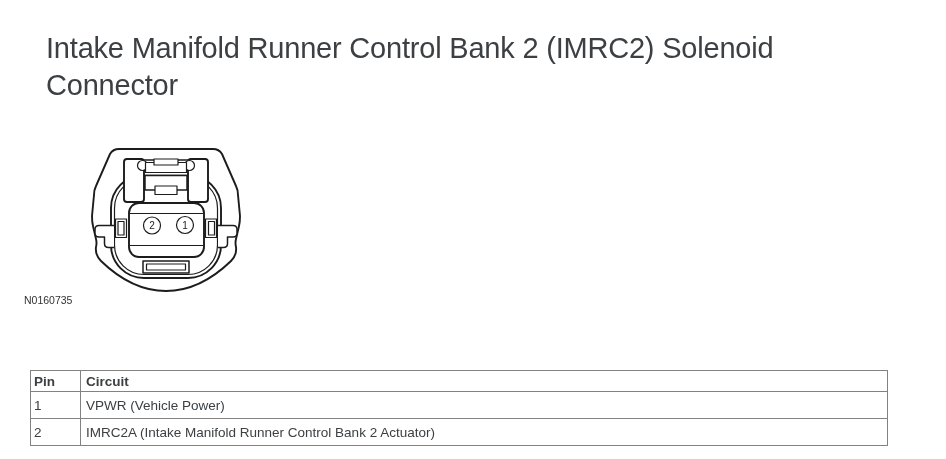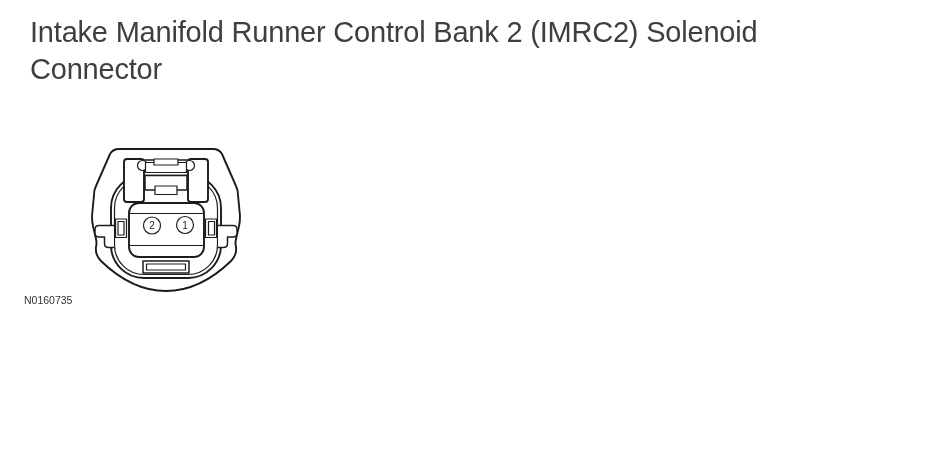--- a/index.html
+++ b/index.html
@@ -3,21 +3,21 @@
 <meta charset="utf-8">
 <style>
   html,body{margin:0;padding:0;}
   body{
     width:946px;height:459px;position:relative;overflow:hidden;
     background:#ffffff;
     font-family:"Liberation Sans",sans-serif;
   }
   .page{position:absolute;inset:0;}
   .title{
-    position:absolute;left:30px;top:14px;width:845px;margin:0;
+    position:absolute;left:30px;top:14px;width:845px;margin:16px;
     font-size:29px;line-height:37px;font-weight:300;letter-spacing:-0.2px;
     color:#3c4043;
   }
   .figure{position:absolute;left:0;top:0;}
   .figure svg{position:absolute;left:85px;top:140px;}
   .figure-id{
     position:absolute;left:24px;top:294px;
     font-size:10.5px;color:#333333;white-space:nowrap;
   }
   table.pin-table{
@@ -89,14 +89,32 @@
       <rect class="s-det" x="123.5" y="81.5" width="6" height="13.5" stroke-width="1.1"></rect>
 
       <path class="s-med" d="M 29,85.5 H 14 Q 10,85.5 10,89.5 L 10,93 Q 10,97 14,97 H 19.5 L 19.5,103.5
                Q 19.5,107.5 23.5,107.5 H 29"></path>
       <path class="s-med" d="M 133,85.5 H 148 Q 152,85.5 152,89.5 L 152,93 Q 152,97 148,97 H 142.5
                L 142.5,103.5 Q 142.5,107.5 138.5,107.5 H 133"></path>
     </svg>
     <div class="figure-id">N0160735</div>
   </div>
 
+  <table class="pin-table">
+    <thead>
+      <tr>
+        <th class="col-pin">Pin</th>
+        <th class="circuit">Circuit</th>
+      </tr>
+    </thead>
+    <tbody>
+      <tr>
+        <td>1</td>
+        <td class="circuit">VPWR (Vehicle Power)</td>
+      </tr>
+      <tr>
+        <td>2</td>
+        <td class="circuit">IMRC2A (Intake Manifold Runner Control Bank 2 Actuator)</td>
+      </tr>
+    </tbody>
+  </table>
 
 </div>
 
 </body></html>

